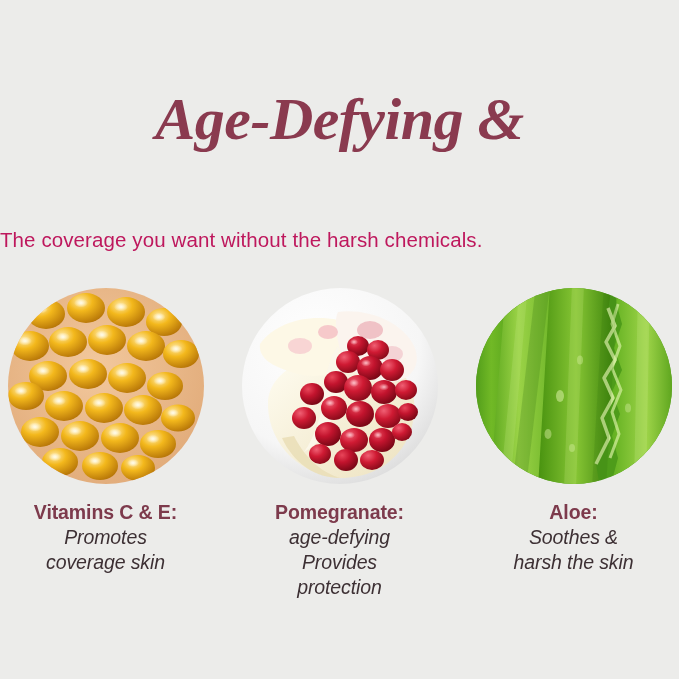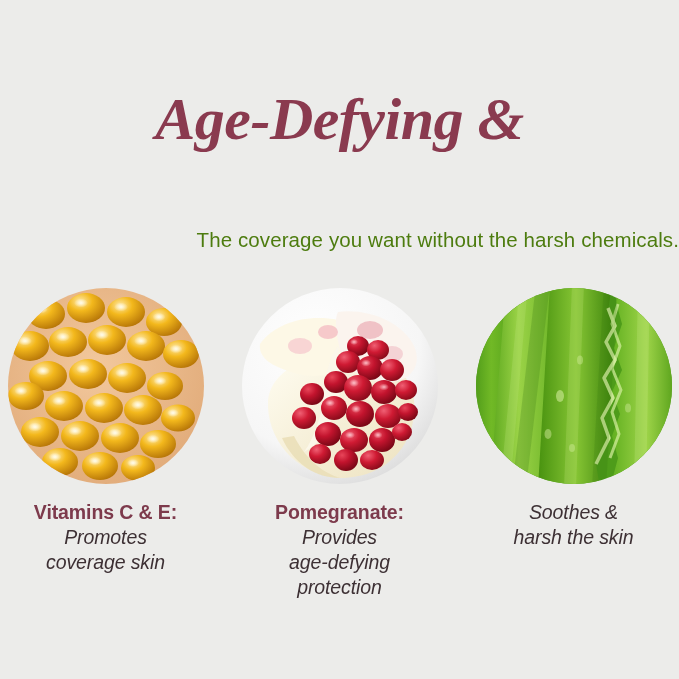--- a/index.html
+++ b/index.html
@@ -41,25 +41,25 @@
     display: block;
     white-space: nowrap;
   }
 
   
   .subtitle {
     position: absolute;
     top: 207px;
     left: 0;
     width: 679px;
-    text-align: right;
+    text-align: left;
     font-family: "Liberation Sans", sans-serif;
     font-size: 20.5px;
     font-weight: 400;
-    color: #4d7c0f;
+    color: #be185d;
     letter-spacing: 0.1px;
   }
 
   
   .columns {
     position: absolute;
     top: 288px;
     left: 0;
     width: 679px;
     display: flex;
@@ -336,22 +336,22 @@
             <ellipse cx="108" cy="147" rx="5" ry="3.5" fill="url(#arilHL)"></ellipse>
             <ellipse cx="136" cy="147" rx="4.5" ry="3.5" fill="url(#arilHL)"></ellipse>
           </g>
 
           <path d="M40 150 C52 176 74 190 98 190 C78 184 62 168 52 148 Z" fill="#eadfb8" opacity="0.9"></path>
         </svg>
       </div>
       <div class="caption">
         <span class="caption-title">Pomegranate:</span>
         <span class="caption-body">
+          <span class="caption-body-line">age-defying</span>
           <span class="caption-body-line">Provides</span>
-          <span class="caption-body-line">age-defying</span>
           <span class="caption-body-line">protection</span>
         </span>
       </div>
     </div>
 
     <div class="column">
       <div class="circle">
         <svg viewBox="0 0 196 196" xmlns="http://www.w3.org/2000/svg">
           <defs>
             <linearGradient id="leafA" x1="0" y1="0" x2="1" y2="0">
@@ -396,20 +396,21 @@
           <ellipse cx="72" cy="146" rx="3.5" ry="5" fill="#d9f0a4" opacity="0.45"></ellipse>
           <ellipse cx="104" cy="72" rx="3" ry="4.5" fill="#d9f0a4" opacity="0.4"></ellipse>
           <ellipse cx="96" cy="160" rx="3" ry="4" fill="#d9f0a4" opacity="0.4"></ellipse>
           <ellipse cx="152" cy="120" rx="3" ry="4.5" fill="#e2f4b4" opacity="0.35"></ellipse>
 
           <path d="M60 -4 L74 -4 L50 200 L36 200 Z" fill="#2f6e0c" opacity="0.22"></path>
           <path d="M128 -4 L142 -4 L130 200 L116 200 Z" fill="#2f6e0c" opacity="0.18"></path>
         </svg>
       </div>
       <div class="caption">
+        <span class="caption-title">Aloe:</span>
         <span class="caption-body">
           <span class="caption-body-line">Soothes &amp;</span>
           <span class="caption-body-line">harsh the skin</span>
         </span>
       </div>
     </div>
 
   </div>
 </div>
 

